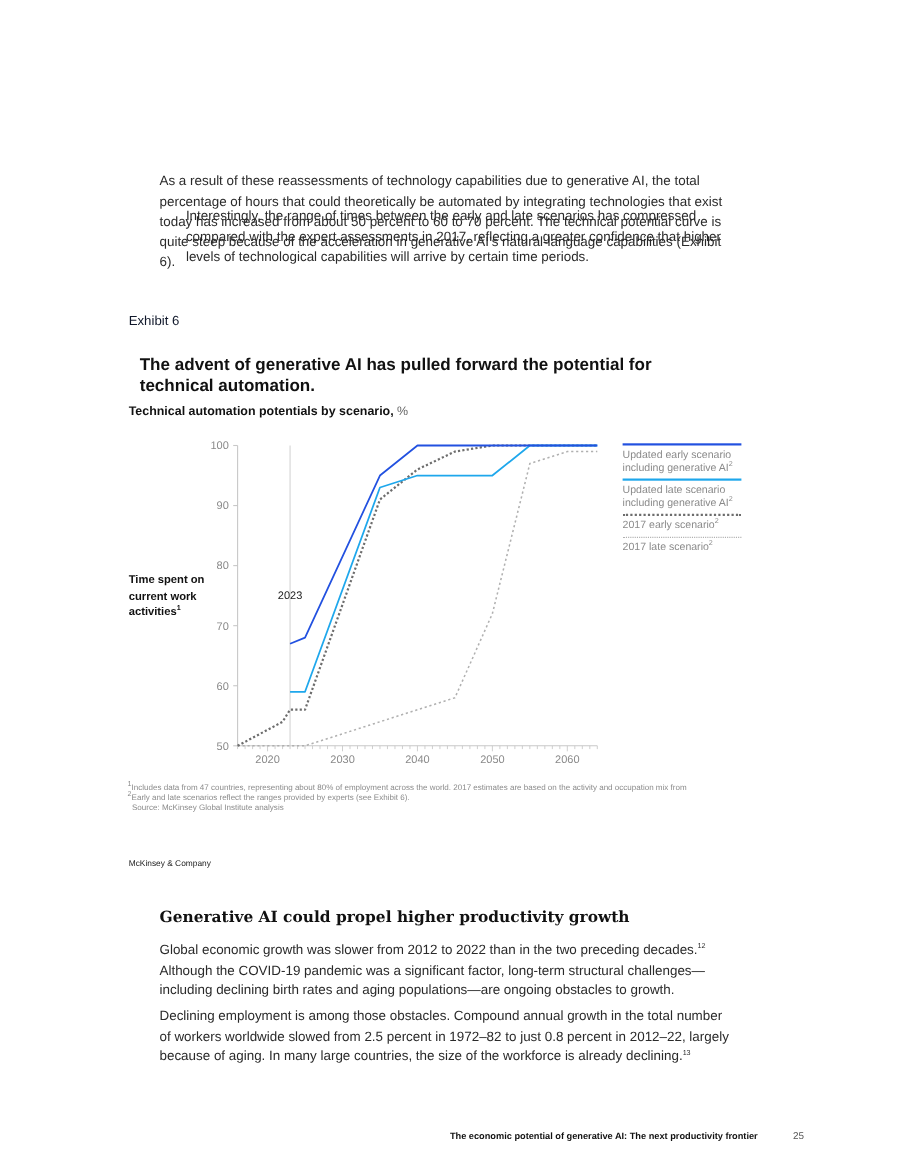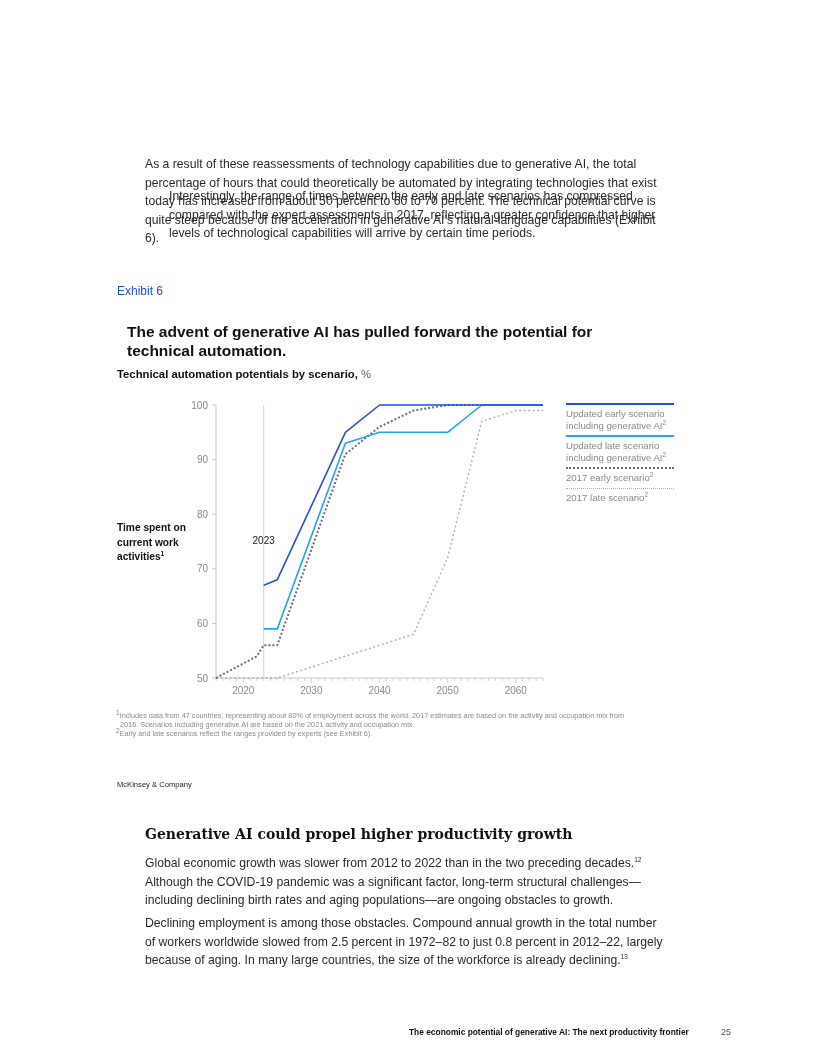--- a/index.html
+++ b/index.html
@@ -1,20 +1,20 @@
 <!DOCTYPE html>
 <html><head>
 <meta charset="utf-8">
 <style>
   html, body { margin: 0; padding: 0; background: #ffffff; }
   body { width: 816px; height: 1056px; position: relative; font-family: "Liberation Sans", sans-serif; color: #222; overflow: hidden; }
   .para { position: absolute; left: 145px; width: 520px; font-size: 12.2px; line-height: 18.6px; color: #2a2a2a; margin: 0; }
   #p1 { top: 110px; margin-top: 45px; }
   #p2 { top: 187px; margin-left: 24px; }
-  .exhibit-label { position: absolute; left: 117px; top: 284px; font-size: 12px; color: #1d4ed8; }
+  .exhibit-label { position: absolute; left: 117px; top: 284px; font-size: 12px; color: #0f172a; }
   .exhibit-title { position: absolute; left: 117px; top: 312px; width: 470px; font-size: 15.5px; line-height: 19px; font-weight: bold; color: #111; margin: 10px; }
   .chart-subtitle { position: absolute; left: 117px; top: 368px; font-size: 11.3px; font-weight: bold; color: #111; }
   .chart-subtitle .unit { font-weight: normal; color: #666; }
   .y-title { position: absolute; left: 117px; top: 521px; width: 80px; font-size: 10.2px; line-height: 14.6px; font-weight: bold; color: #111; }
   sup { font-size: 6.5px; vertical-align: super; line-height: 0; }
   #chart-svg { position: absolute; left: 0; top: 0; width: 816px; height: 1056px; pointer-events: none; }
   .tick-label { font-family: "Liberation Sans", sans-serif; font-size: 10px; fill: #8a8a8a; }
   .annot { font-family: "Liberation Sans", sans-serif; font-size: 10px; fill: #222; }
   .legend { position: absolute; left: 566px; top: 403px; width: 108px; }
   .legend-item { font-size: 9.6px; line-height: 11.5px; color: #8a8a8a; padding-top: 3px; padding-bottom: 4px; }
@@ -141,22 +141,22 @@
   <div class="legend-item dot-dark">
     <span>2017 early scenario</span><sup>2</sup>
   </div>
   <div class="legend-item dot-light">
     <span>2017 late scenario</span><sup>2</sup>
   </div>
 </div>
 
 <div class="footnotes">
   <div><sup>1</sup><span>Includes data from 47 countries, representing about 80% of employment across the world. 2017 estimates are based on the activity and occupation mix from</span></div>
-  <div class="indent">2016. Scenarios including generative AI are based on the 2021 activity and occupation mix.</div>
   <div><sup>2</sup><span>Early and late scenarios reflect the ranges provided by experts (see Exhibit 6).</span></div>
+  <div class="indent">Source: McKinsey Global Institute analysis</div>
 </div>
 
 <div class="brand">McKinsey &amp; Company</div>
 
 <h2 class="section-heading">Generative AI could propel higher productivity growth</h2>
 <p class="para" id="p3"><span>Global economic growth was slower from 2012 to 2022 than in the two preceding decades.</span><sup>12</sup><span> Although the COVID-19 pandemic was a significant factor, long-term structural challenges—including declining birth rates and aging populations—are ongoing obstacles to growth.</span></p>
 <p class="para" id="p4"><span>Declining employment is among those obstacles. Compound annual growth in the total number of workers worldwide slowed from 2.5 percent in 1972–82 to just 0.8 percent in 2012–22, largely because of aging. In many large countries, the size of the workforce is already declining.</span><sup>13</sup></p>
 
 <div class="footer-title">The economic potential of generative AI: The next productivity frontier</div>
 <div class="page-num">25</div>

